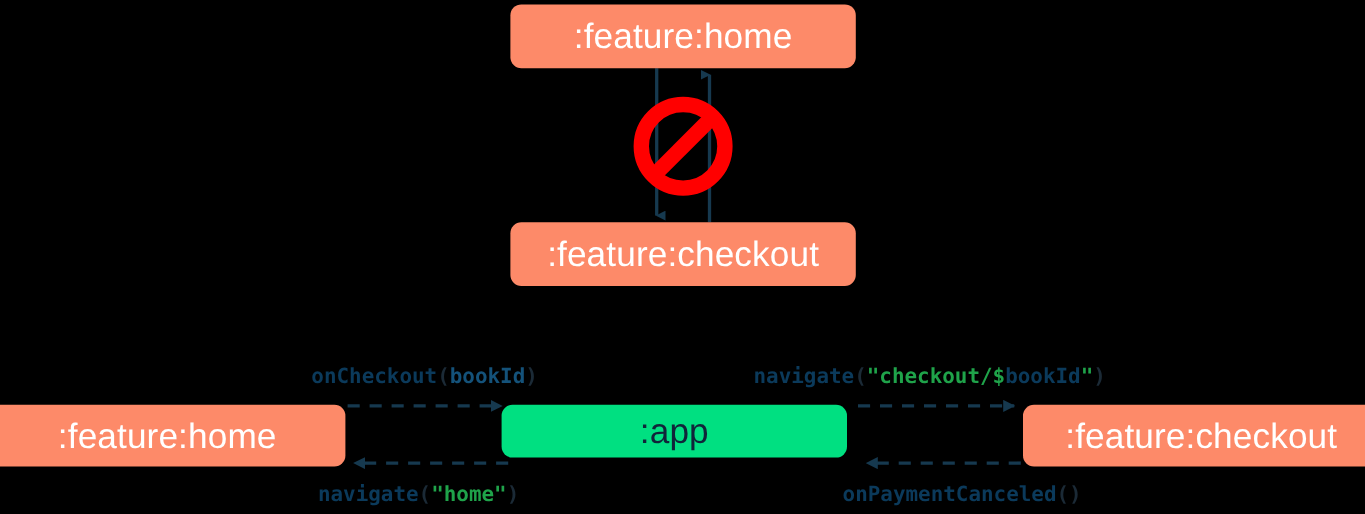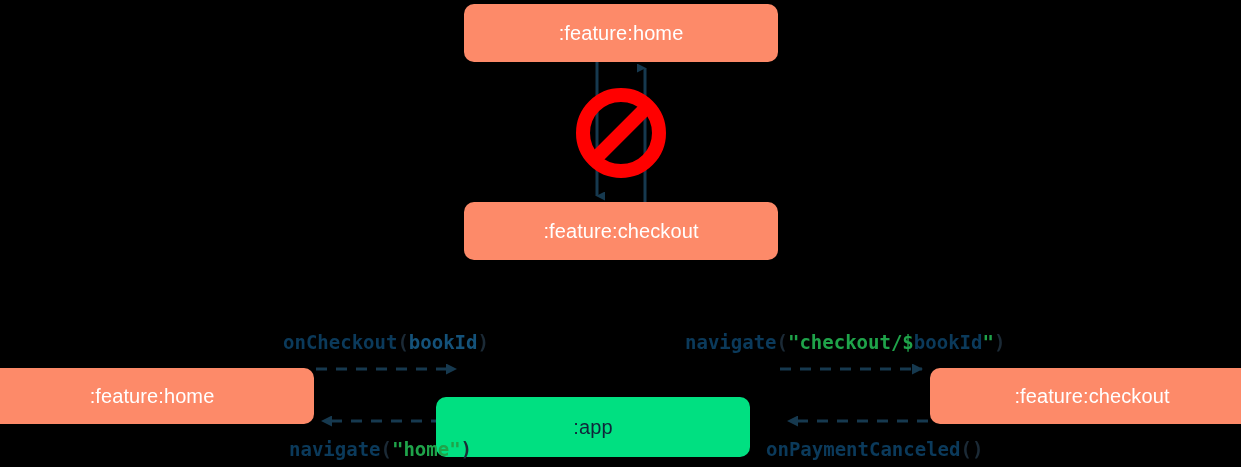--- a/index.html
+++ b/index.html
@@ -24,21 +24,21 @@
 
   
   .mod {
     position: absolute;
     border-radius: 10px;
     display: flex;
     align-items: center;
     justify-content: center;
     box-sizing: border-box;
     font-family: "Liberation Sans", sans-serif;
-    font-size: 20px;
+    font-size: 32px;
     letter-spacing: 0.1px;
     white-space: nowrap;
   }
   .mod.orange {
     background: #FD8A69;
     color: #FFFFFF;
   }
   .mod.green {
     background: #00E081;
     color: #10253A;
@@ -53,22 +53,22 @@
     left: 464px;  top: 202px;
     width: 314px; height: 58px;
   }
 
   
   #box-home-bottom {
     left: -10px;  top: 368px;
     width: 324px; height: 56px;
   }
   #box-app {
-    left: 436px;  top: 368px;
-    width: 314px; height: 60px; margin-top: 29px;
+    left: 456px;  top: 368px;
+    width: 314px; height: 48px;
   }
   #box-checkout-bottom {
     left: 930px;  top: 368px;
     width: 324px; height: 56px;
   }
 
   
   #wires {
     position: absolute;
     left: 0; top: 0;

